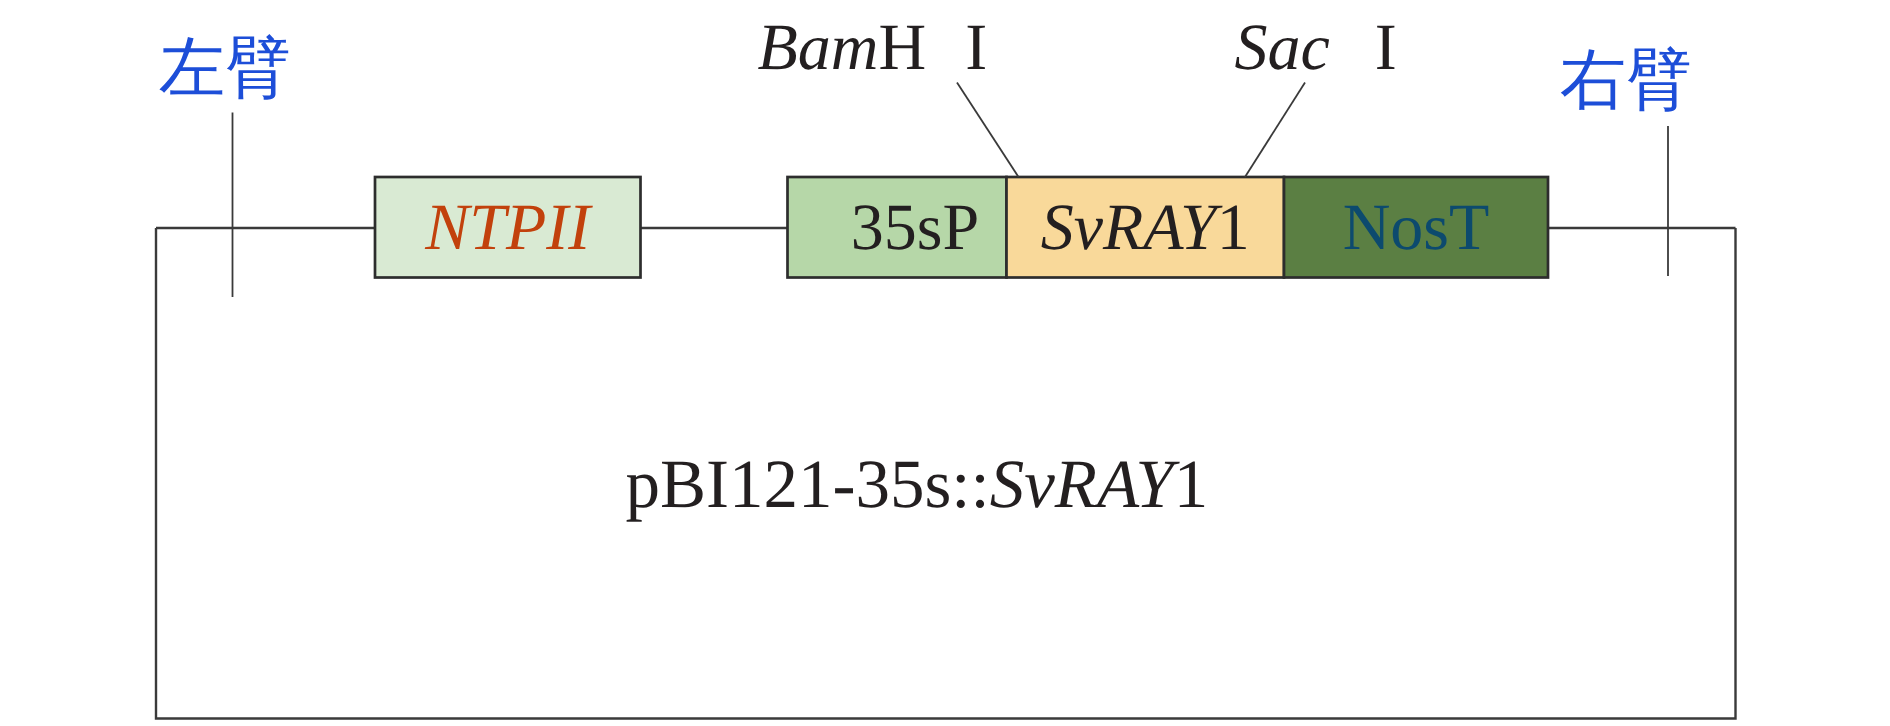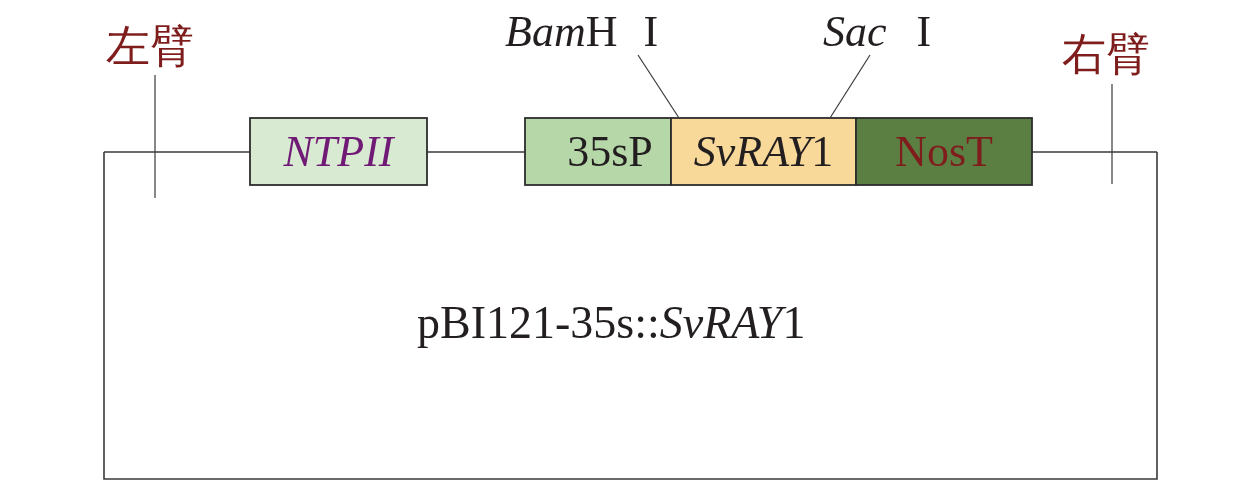--- a/index.html
+++ b/index.html
@@ -3,21 +3,21 @@
 <meta charset="utf-8">
 <style>
   html, body { margin:0; padding:0; background:#ffffff; }
   body { width:1260px; height:484px; position:relative; overflow:hidden;
          font-family:"Liberation Serif","DejaVu Serif",serif; color:#231f20; }
   #diagram { position:absolute; left:0; top:0; width:1260px; height:484px; }
   .line { stroke:#3a3a3a; stroke-width:1.6; fill:none; }
   .thin { stroke:#3a3a3a; stroke-width:1.2; fill:none; }
   .box { stroke:#2d2d2d; stroke-width:1.8; }
   .lbl { position:absolute; white-space:nowrap; line-height:1; }
-  .cjk { font-family:Liberation Sans, sans-serif; font-size:44px; color:#7f1d1d;text-align:right; }
+  .cjk { font-family:Liberation Serif, serif; font-size:44px; color:#1d4ed8;text-align:right; }
   .site { font-size:44px; }
   .boxlbl { position:absolute; display:flex; align-items:center; justify-content:center;
             font-size:44px; line-height:1; white-space:nowrap; }
   i { }
 </style>
 </head>
 <body>
 
 <svg id="diagram" viewBox="0 0 1260 484">
 
@@ -33,41 +33,41 @@
   <rect id="box-ntpii" class="box" x="250" y="118" width="177" height="67" fill="#d9ead3"></rect>
   <rect id="box-35sp" class="box" x="525" y="118" width="146" height="67" fill="#b6d7a8"></rect>
   <rect id="box-svray1" class="box" x="671" y="118" width="185" height="67" fill="#f9d99a"></rect>
   <rect id="box-nost" class="box" x="856" y="118" width="176" height="67" fill="#5b7f43"></rect>
 
   <line class="thin" x1="638" y1="55" x2="679" y2="118"></line>
   <line class="thin" x1="870" y1="55" x2="830" y2="118"></line>
 </svg>
 
 <div class="lbl cjk" style="left:106px; top:24px;">左臂</div>
-<div class="lbl cjk" style="left:1062px; top:32px;">右臂</div>
+<div class="lbl cjk" style="left:1040px; top:32px;">右臂</div>
 
 <div class="lbl site" style="left:505px; top:10px;">
   <i>Bam</i><span>H</span><span style="margin-left:26px;">I</span>
 </div>
 <div class="lbl site" style="left:799px; top:10px;margin-left:24px;">
   <i>Sac</i><span></span><span style="margin-left:30px;">I</span>
 </div>
 
-<div class="boxlbl" style="left: 250px; top: 118px; width: 177px; height: 67px; color: #701a75;">
+<div class="boxlbl" style="left: 250px; top: 118px; width: 177px; height: 67px; color: #c2410c;">
   <i>NTPII</i>
     <span></span>
 </div>
 <div class="boxlbl" style="left: 525px; top: 118px; width: 170px; height: 67px; color: rgb(35, 31, 32);">
   <i></i>
     <span>35sP</span>
 </div>
 <div class="boxlbl" style="left: 671px; top: 118px; width: 185px; height: 67px; color: rgb(35, 31, 32);">
   <i>SvRAY</i>
     <span>1</span>
 </div>
-<div class="boxlbl" style="left: 856px; top: 118px; width: 176px; height: 67px; color: #7f1d1d; align-items: center;">
+<div class="boxlbl" style="left: 856px; top: 118px; width: 176px; height: 67px; color: #0c4a6e; align-items: center;">
   <i></i>
     <span>NosT</span>
 </div>
 
 <div class="lbl" style="left:417px; top:300px; font-size:46px;">
   <span>pBI121-35s::</span><i>SvRAY</i><span>1</span>
 </div>
 
 </body></html>

